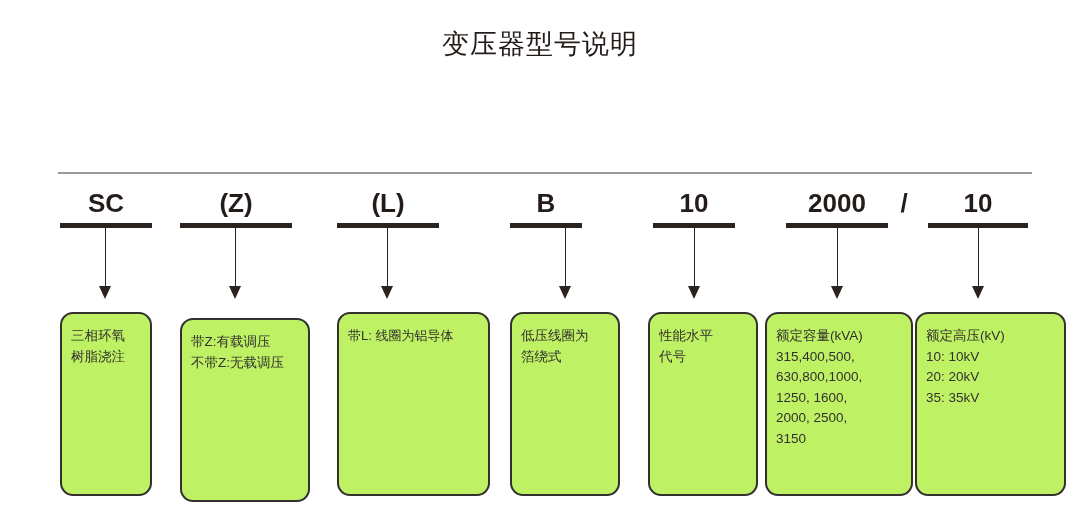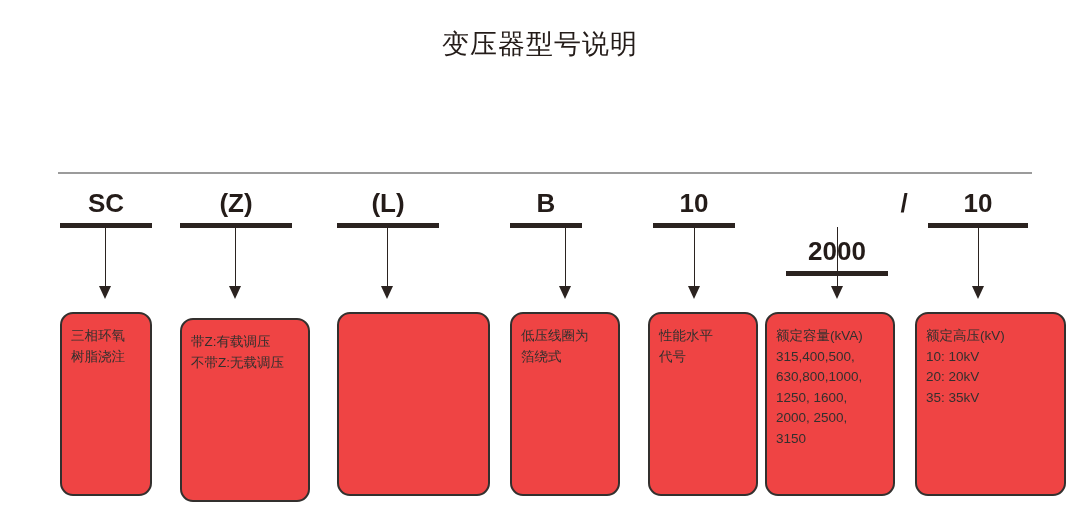--- a/index.html
+++ b/index.html
@@ -92,21 +92,21 @@
     border-left: 6.5px solid transparent;
     border-right: 6.5px solid transparent;
     border-top: 13px solid #2b2320;
   }
 
   
   .desc-box {
     position: absolute;
     top: 312px;
     height: 184px;
-    background: #ef4444;
+    background: #bef264;
     border: 2px solid #33302e;
     border-radius: 13px;
     box-sizing: border-box;
     padding: 12px 9px 0 9px;
   }
   .desc-line {
     font-size: 13.5px;
     line-height: 20.5px;
     color: #33302e;
     white-space: nowrap;
@@ -140,21 +140,21 @@
   <div class="code-seg" style="left:510px; width:72px;">
     <div class="code-label">B</div>
     <div class="code-underline"></div>
   </div>
 
   <div class="code-seg" style="left:653px; width:82px;">
     <div class="code-label">10</div>
     <div class="code-underline"></div>
   </div>
 
-  <div class="code-seg" style="left:786px; width:102px;margin-top:48px;">
+  <div class="code-seg" style="left:786px; width:102px;">
     <div class="code-label">2000</div>
     <div class="code-underline"></div>
   </div>
 
   <div class="slash-seg" style="left:888px; width:32px;">
     <div class="code-label">/</div>
   </div>
 
   <div class="code-seg" style="left:928px; width:100px;">
     <div class="code-label">10</div>
@@ -196,33 +196,34 @@
   <div class="desc-line">三相环氧</div>
   <div class="desc-line">树脂浇注</div>
 </div>
 
 <div class="desc-box" style="left:180px; width:130px;margin-top:6px;">
   <div class="desc-line">带Z:有载调压</div>
   <div class="desc-line">不带Z:无载调压</div>
 </div>
 
 <div class="desc-box wide" style="left:337px; width:153px;">
+  <div class="desc-line">带L: 线圈为铝导体</div>
 </div>
 
 <div class="desc-box" style="left:510px; width:110px;">
   <div class="desc-line">低压线圈为</div>
   <div class="desc-line">箔绕式</div>
 </div>
 
 <div class="desc-box" style="left:640px; width:110px;margin-left:8px;">
   <div class="desc-line">性能水平</div>
   <div class="desc-line">代号</div>
 </div>
 
-<div class="desc-box" style="left:765px; width:130px;">
+<div class="desc-box" style="left:765px; width:148px;">
   <div class="desc-line">额定容量(kVA)</div>
   <div class="desc-line">315,400,500,</div>
   <div class="desc-line">630,800,1000,</div>
   <div class="desc-line">1250, 1600,</div>
   <div class="desc-line">2000, 2500,</div>
   <div class="desc-line">3150</div>
 </div>
 
 <div class="desc-box" style="left:915px; width:151px;">
   <div class="desc-line">额定高压(kV)</div>

